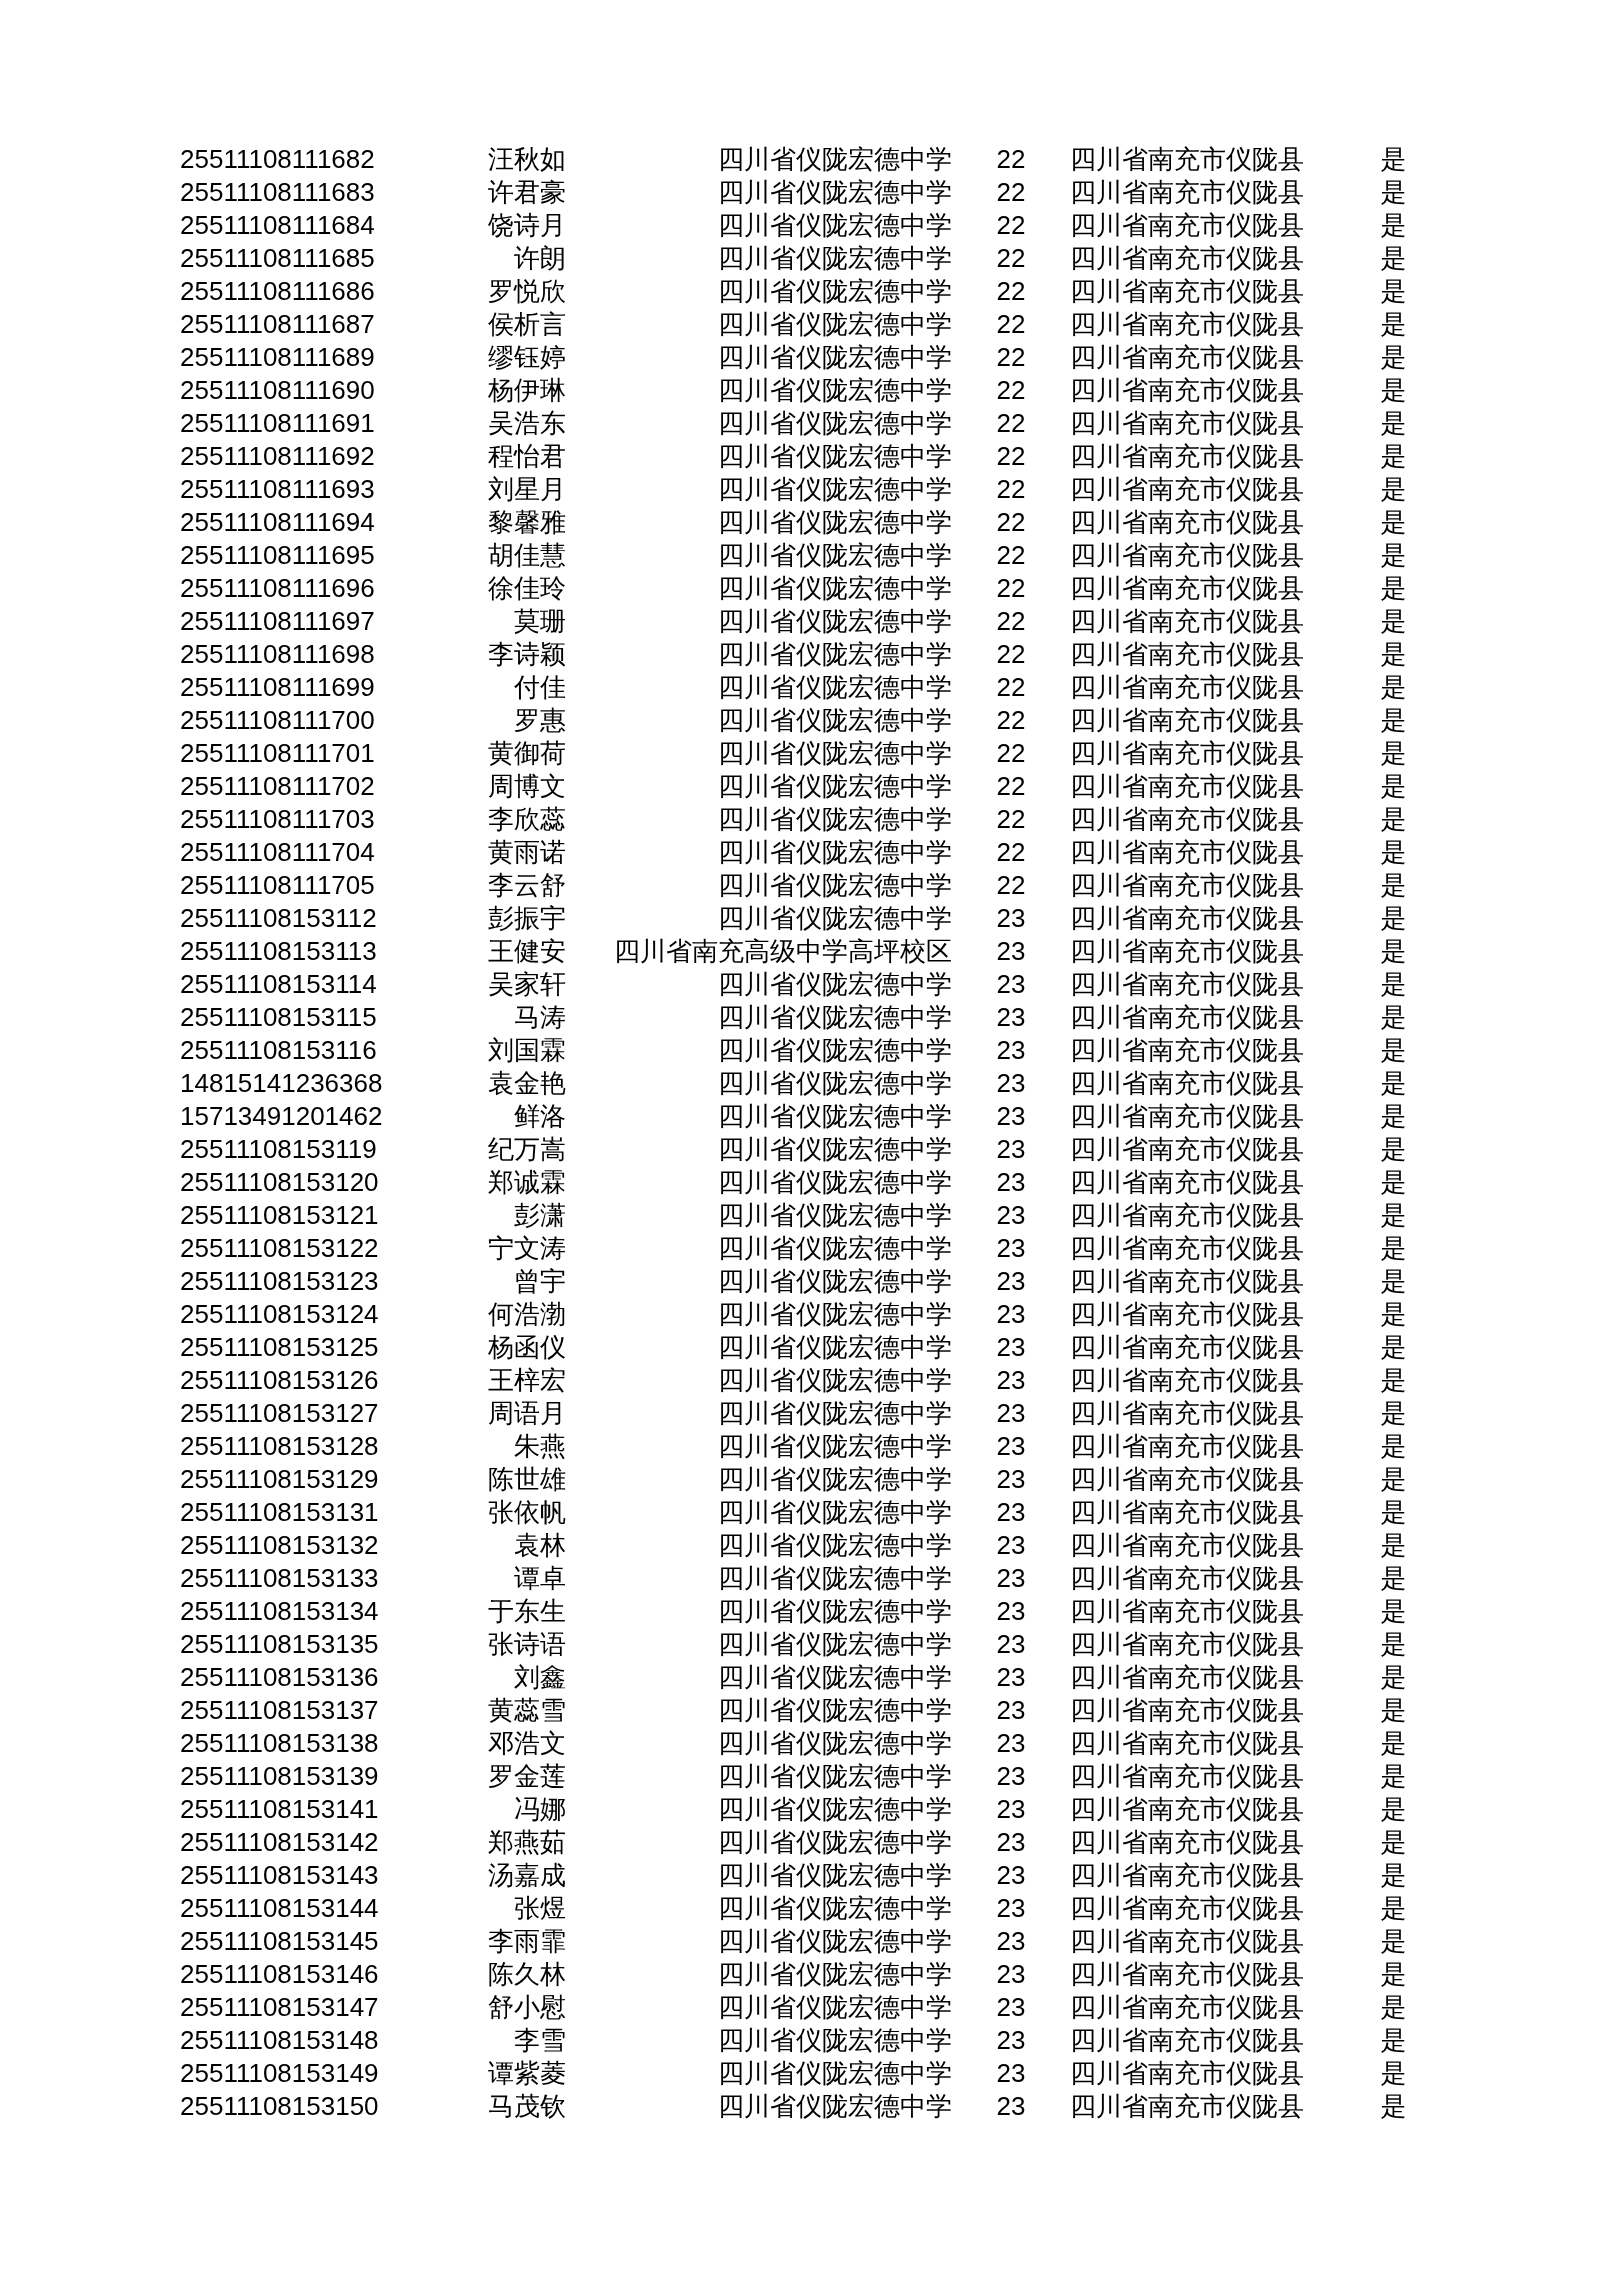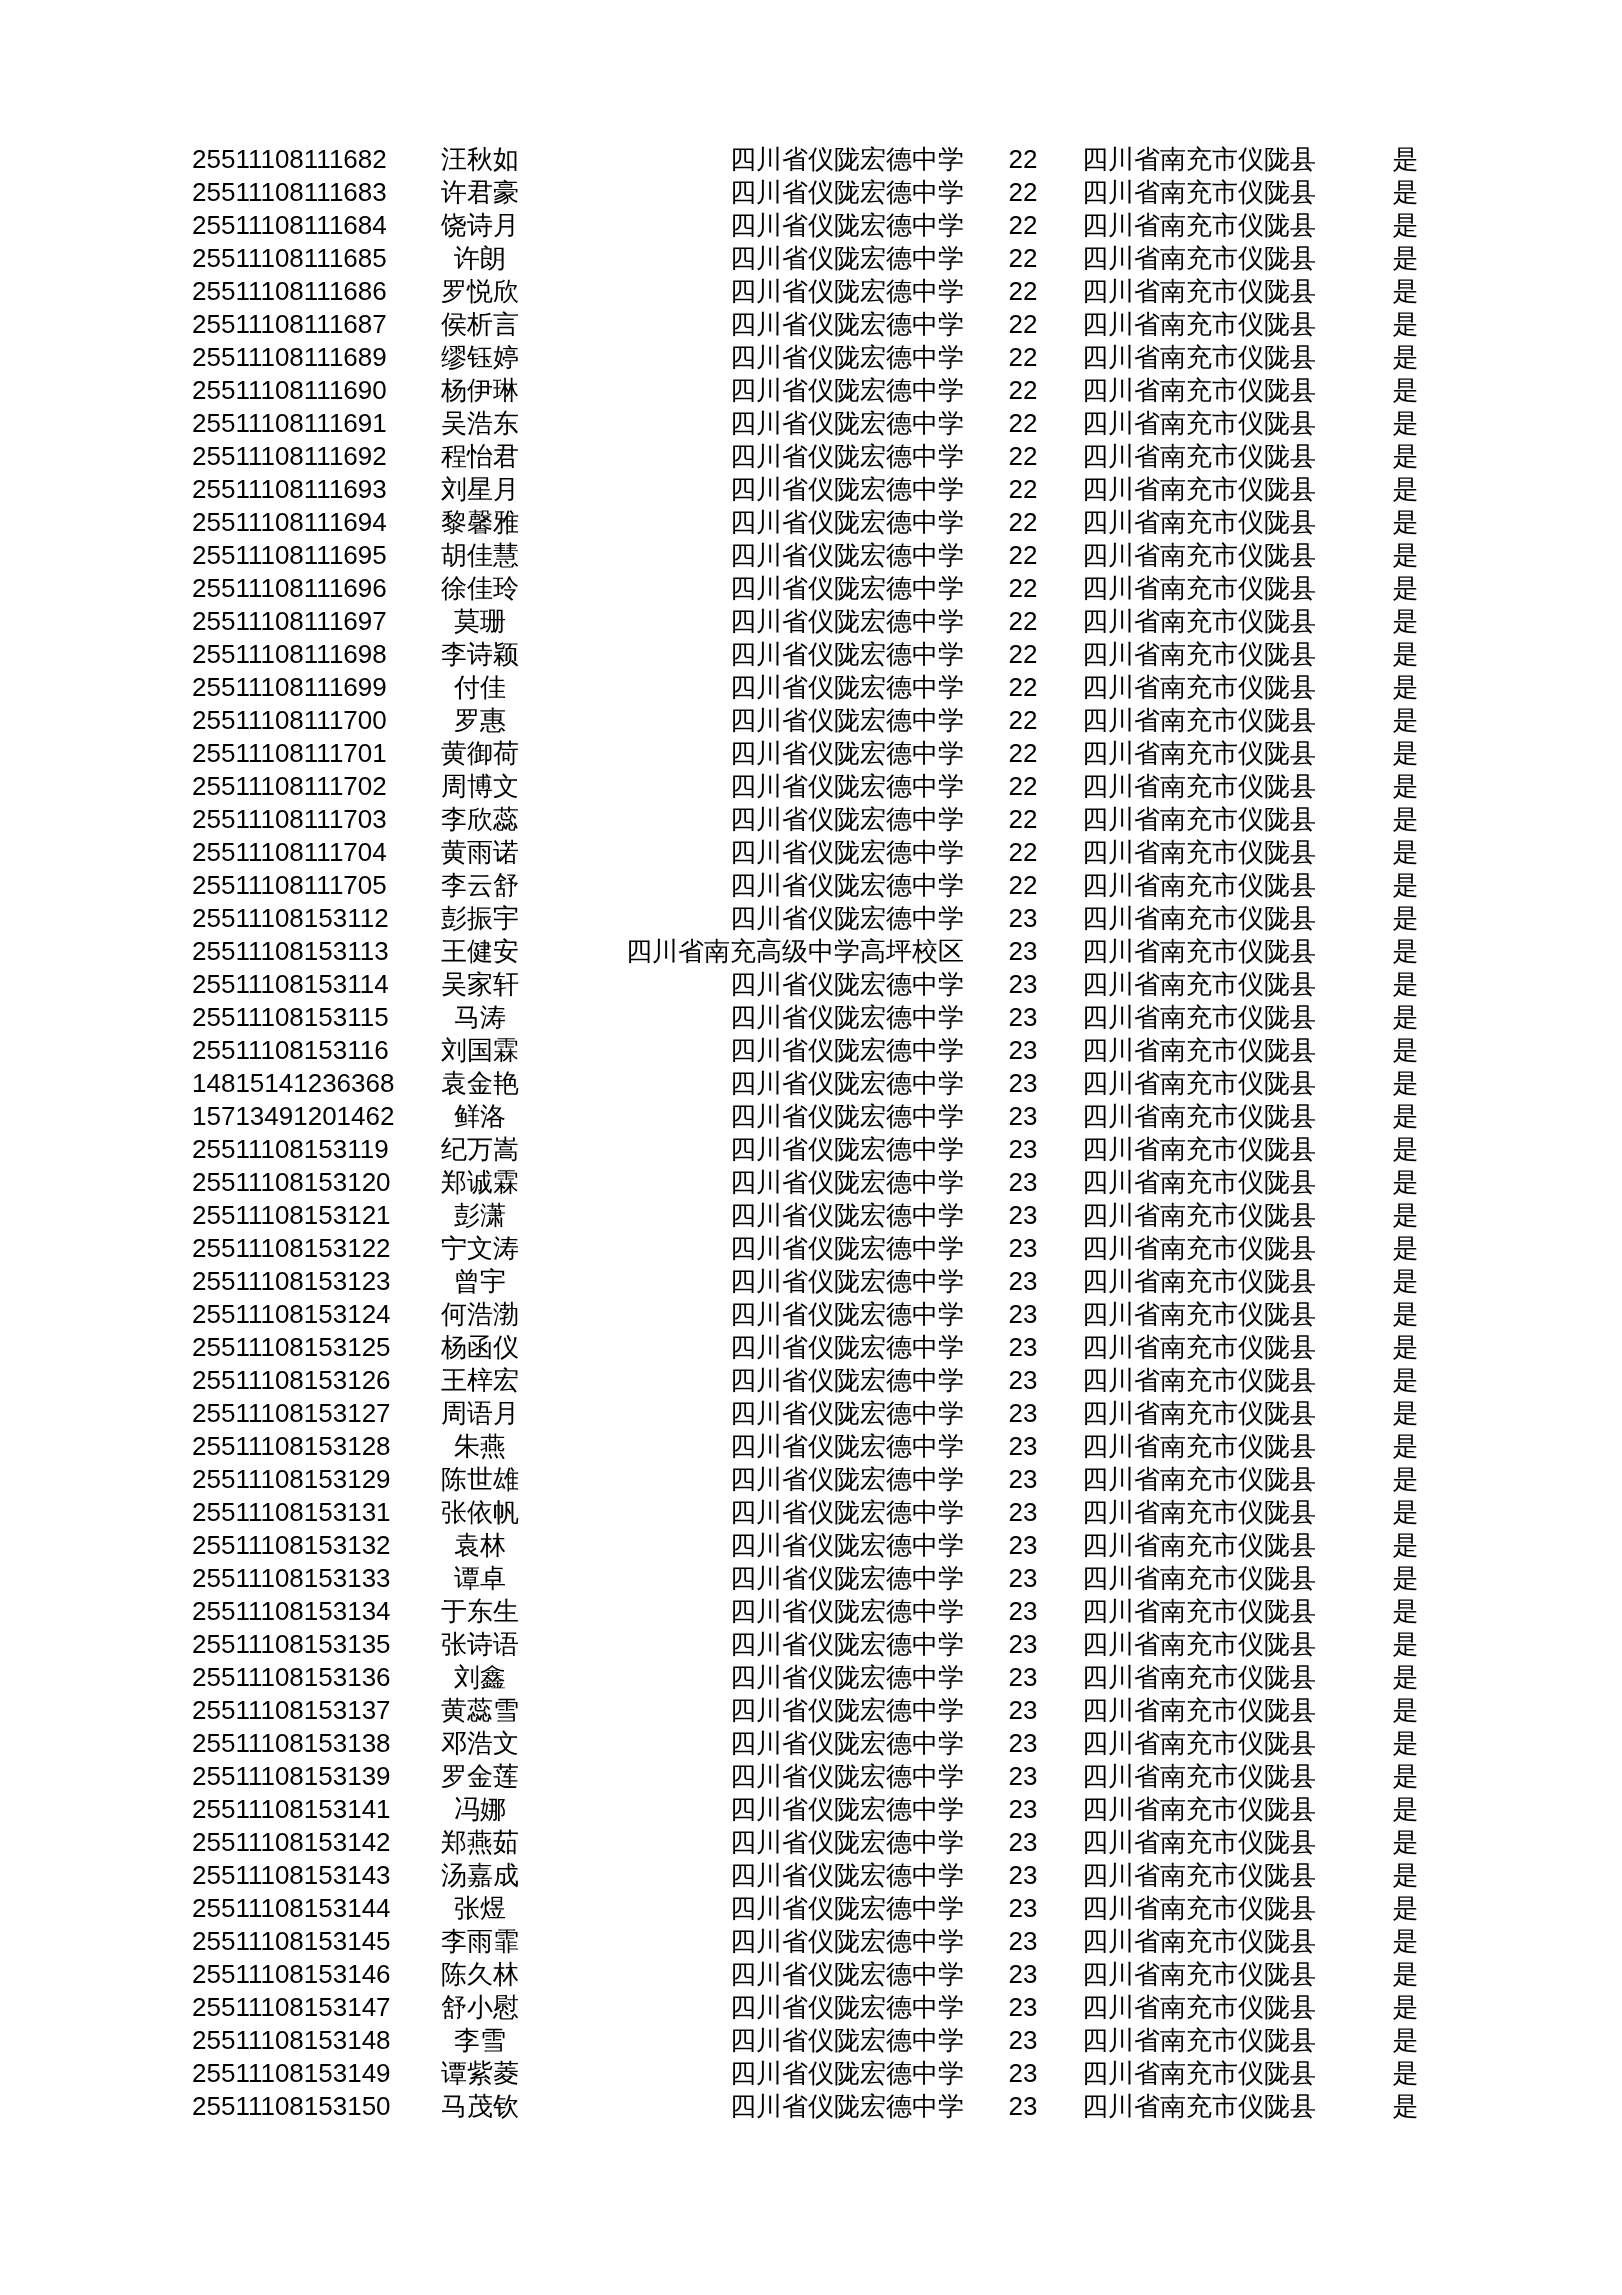--- a/index.html
+++ b/index.html
@@ -7,21 +7,21 @@
     position: relative;
     width: 1623px;
     height: 2295px;
     background: #ffffff;
     color: #000000;
     overflow: hidden;
   }
   .rows {
     position: absolute;
     top: 143px;
-    left: 12px;
+    left: 0;
     padding-left: 16px;
   }
   .row {
     display: grid;
     grid-template-columns: 190px 196px 386px 118px 255px 137px;
     margin-left: 164px;
     height: 33px;
     line-height: 33px;
     white-space: nowrap;
   }
@@ -29,21 +29,21 @@
   .num {
     font-family: "Liberation Sans", "DejaVu Sans", sans-serif;
     font-size: 26px;
     letter-spacing: 0px;
   }
   .cjk {
     font-family: "Liberation Serif", "DejaVu Serif", serif;
     font-size: 26px;
   }
   .c-id       { text-align: left;   }
-  .c-name     { text-align: center; }
+  .c-name     { text-align: right; }
   .c-school   { text-align: right; }
   .c-code     { text-align: center; }
   .c-district { text-align: left; }
   .c-flag     { text-align: center; }
 </style>
 </head>
 <body>
 
 <div class="page">
   <div class="rows" id="table">

